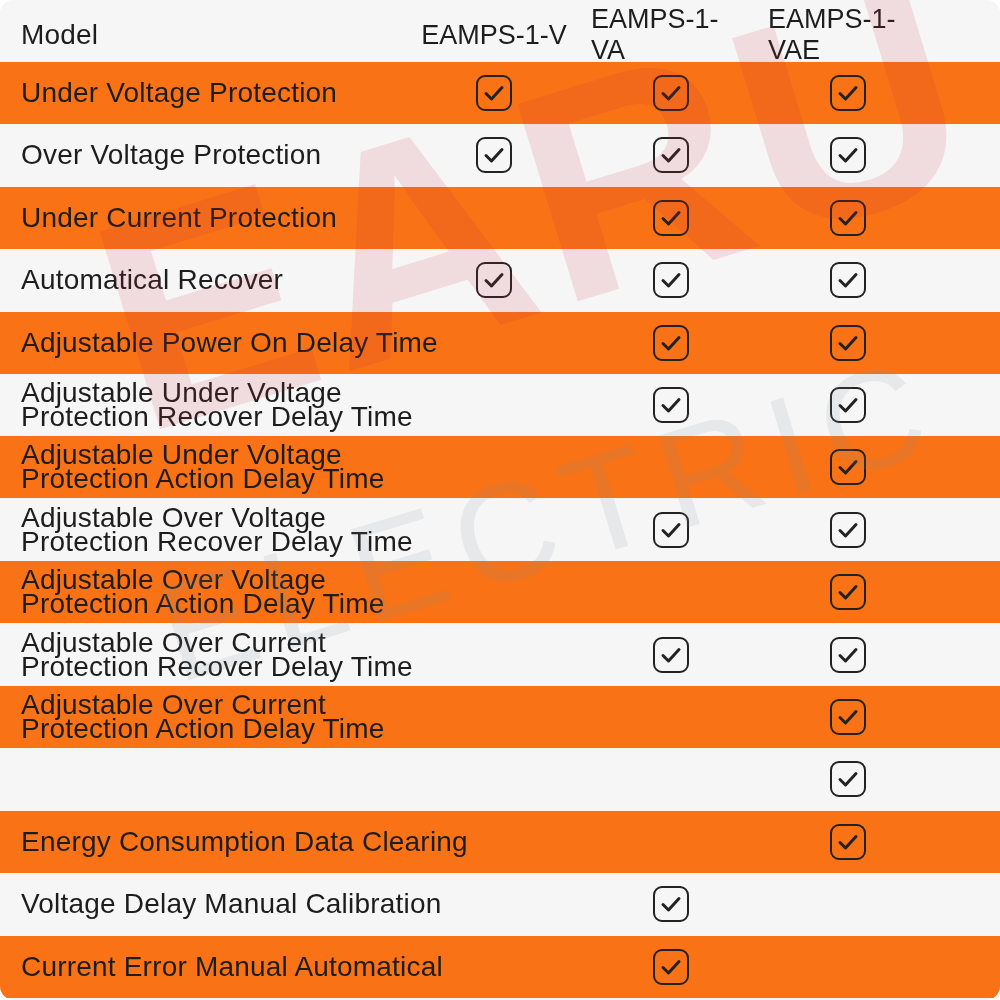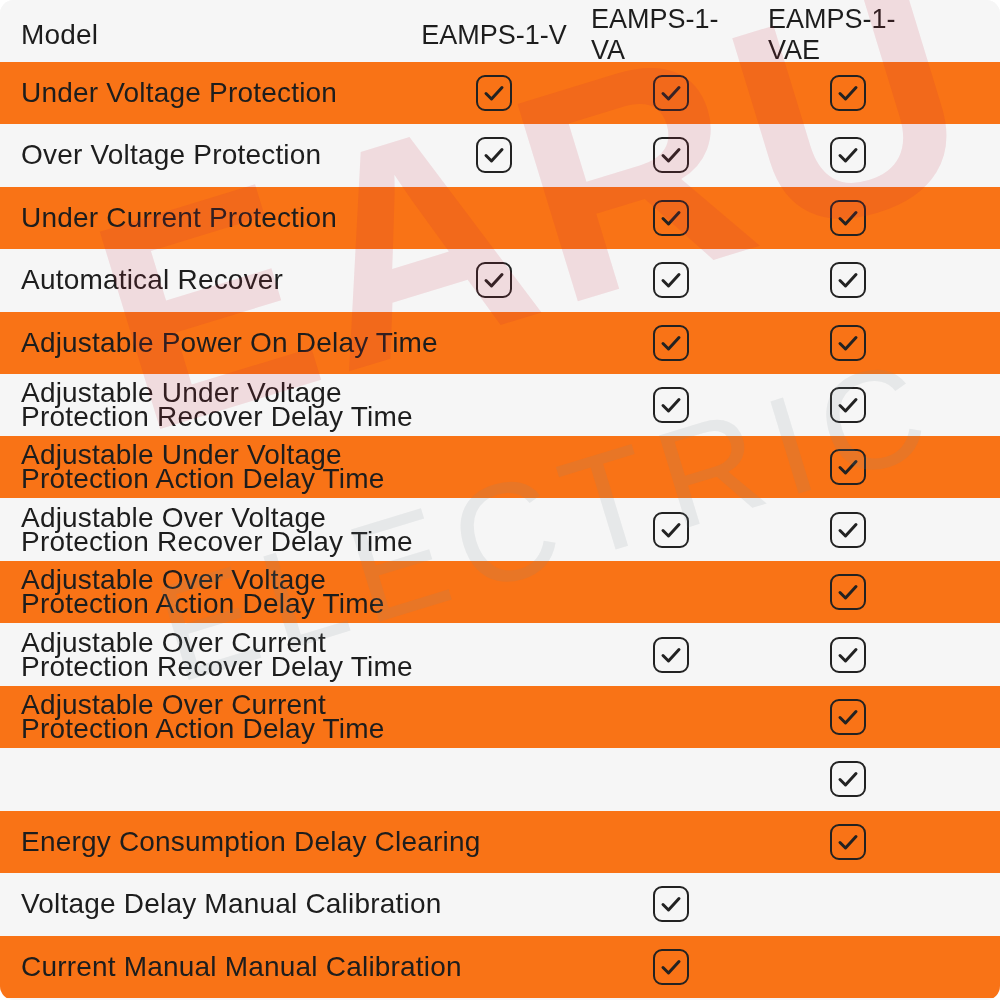--- a/index.html
+++ b/index.html
@@ -236,21 +236,21 @@
         <div class="cell" style="left: 641px;"></div>
         <div class="cell" style="left: 818px;">
           <div class="chk">
             <svg width="22" height="18" viewBox="0 0 22 18">
               <path d="M3 9.5 L8.5 15 L19 3.5" fill="none" stroke="#222" stroke-width="3" stroke-linecap="round" stroke-linejoin="round"></path>
             </svg>
           </div>
         </div>
       </div>
       <div class="row odd" style="top: 810.8px;">
-        <div class="label" style="white-space: pre-line;">Energy Consumption Delay Clearing</div>
+        <div class="label" style="white-space: pre-line;">Energy Consumption Data Clearing</div>
         <div class="cell" style="left: 464px;"></div>
         <div class="cell" style="left: 641px;"></div>
         <div class="cell" style="left: 818px;">
           <div class="chk">
             <svg width="22" height="18" viewBox="0 0 22 18">
               <path d="M3 9.5 L8.5 15 L19 3.5" fill="none" stroke="#222" stroke-width="3" stroke-linecap="round" stroke-linejoin="round"></path>
             </svg>
           </div>
         </div>
       </div>
@@ -260,21 +260,21 @@
         <div class="cell" style="left: 641px;">
           <div class="chk">
             <svg width="22" height="18" viewBox="0 0 22 18">
               <path d="M3 9.5 L8.5 15 L19 3.5" fill="none" stroke="#222" stroke-width="3" stroke-linecap="round" stroke-linejoin="round"></path>
             </svg>
           </div>
         </div>
         <div class="cell" style="left: 818px;"></div>
       </div>
       <div class="row odd" style="top: 935.6px;">
-        <div class="label" style="white-space: pre-line;">Current Manual Manual Calibration</div>
+        <div class="label" style="white-space: pre-line;">Current Error Manual Automatical</div>
         <div class="cell" style="left: 464px;"></div>
         <div class="cell" style="left: 641px;">
           <div class="chk">
             <svg width="22" height="18" viewBox="0 0 22 18">
               <path d="M3 9.5 L8.5 15 L19 3.5" fill="none" stroke="#222" stroke-width="3" stroke-linecap="round" stroke-linejoin="round"></path>
             </svg>
           </div>
         </div>
         <div class="cell" style="left: 818px;"></div>
       </div>

